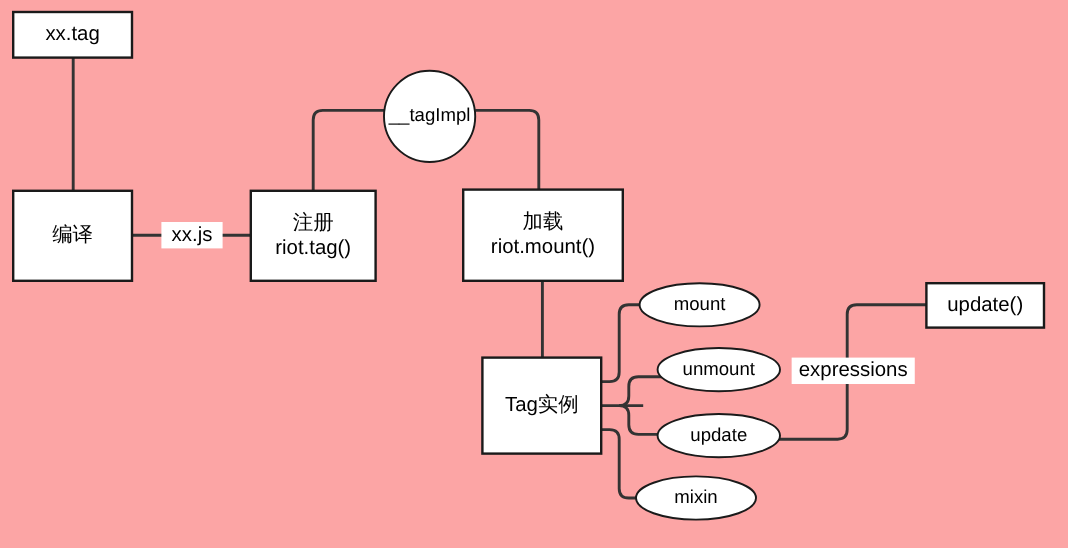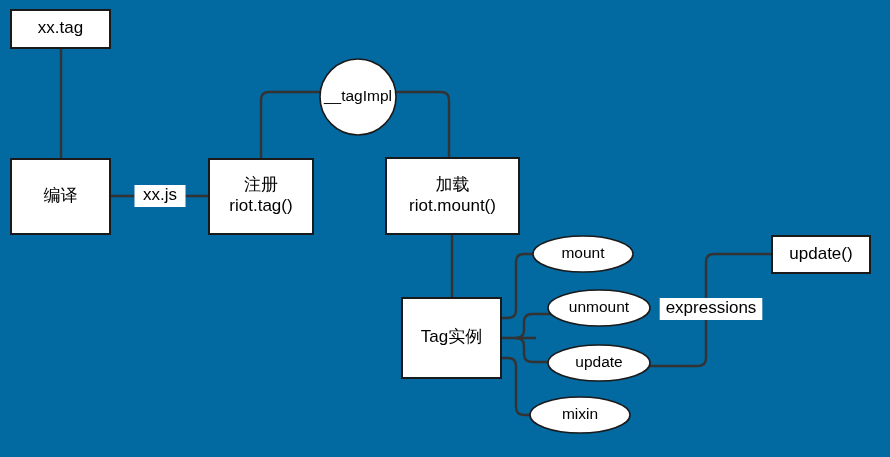--- a/index.html
+++ b/index.html
@@ -11,21 +11,21 @@
   body {
     width: 890px;
     height: 457px;
     font-family: "Liberation Sans", "DejaVu Sans", sans-serif;
     overflow: hidden;
   }
   #diagram-root {
     position: relative;
     width: 890px;
     height: 457px;
-    background: #0369a1;
+    background: #fca5a5;
   }
   svg#diagram-canvas {
     display: block;
     width: 890px;
     height: 457px;
   }
   .node-shape {
     fill: #ffffff;
     stroke: #1a1a1a;
     stroke-width: 2;

